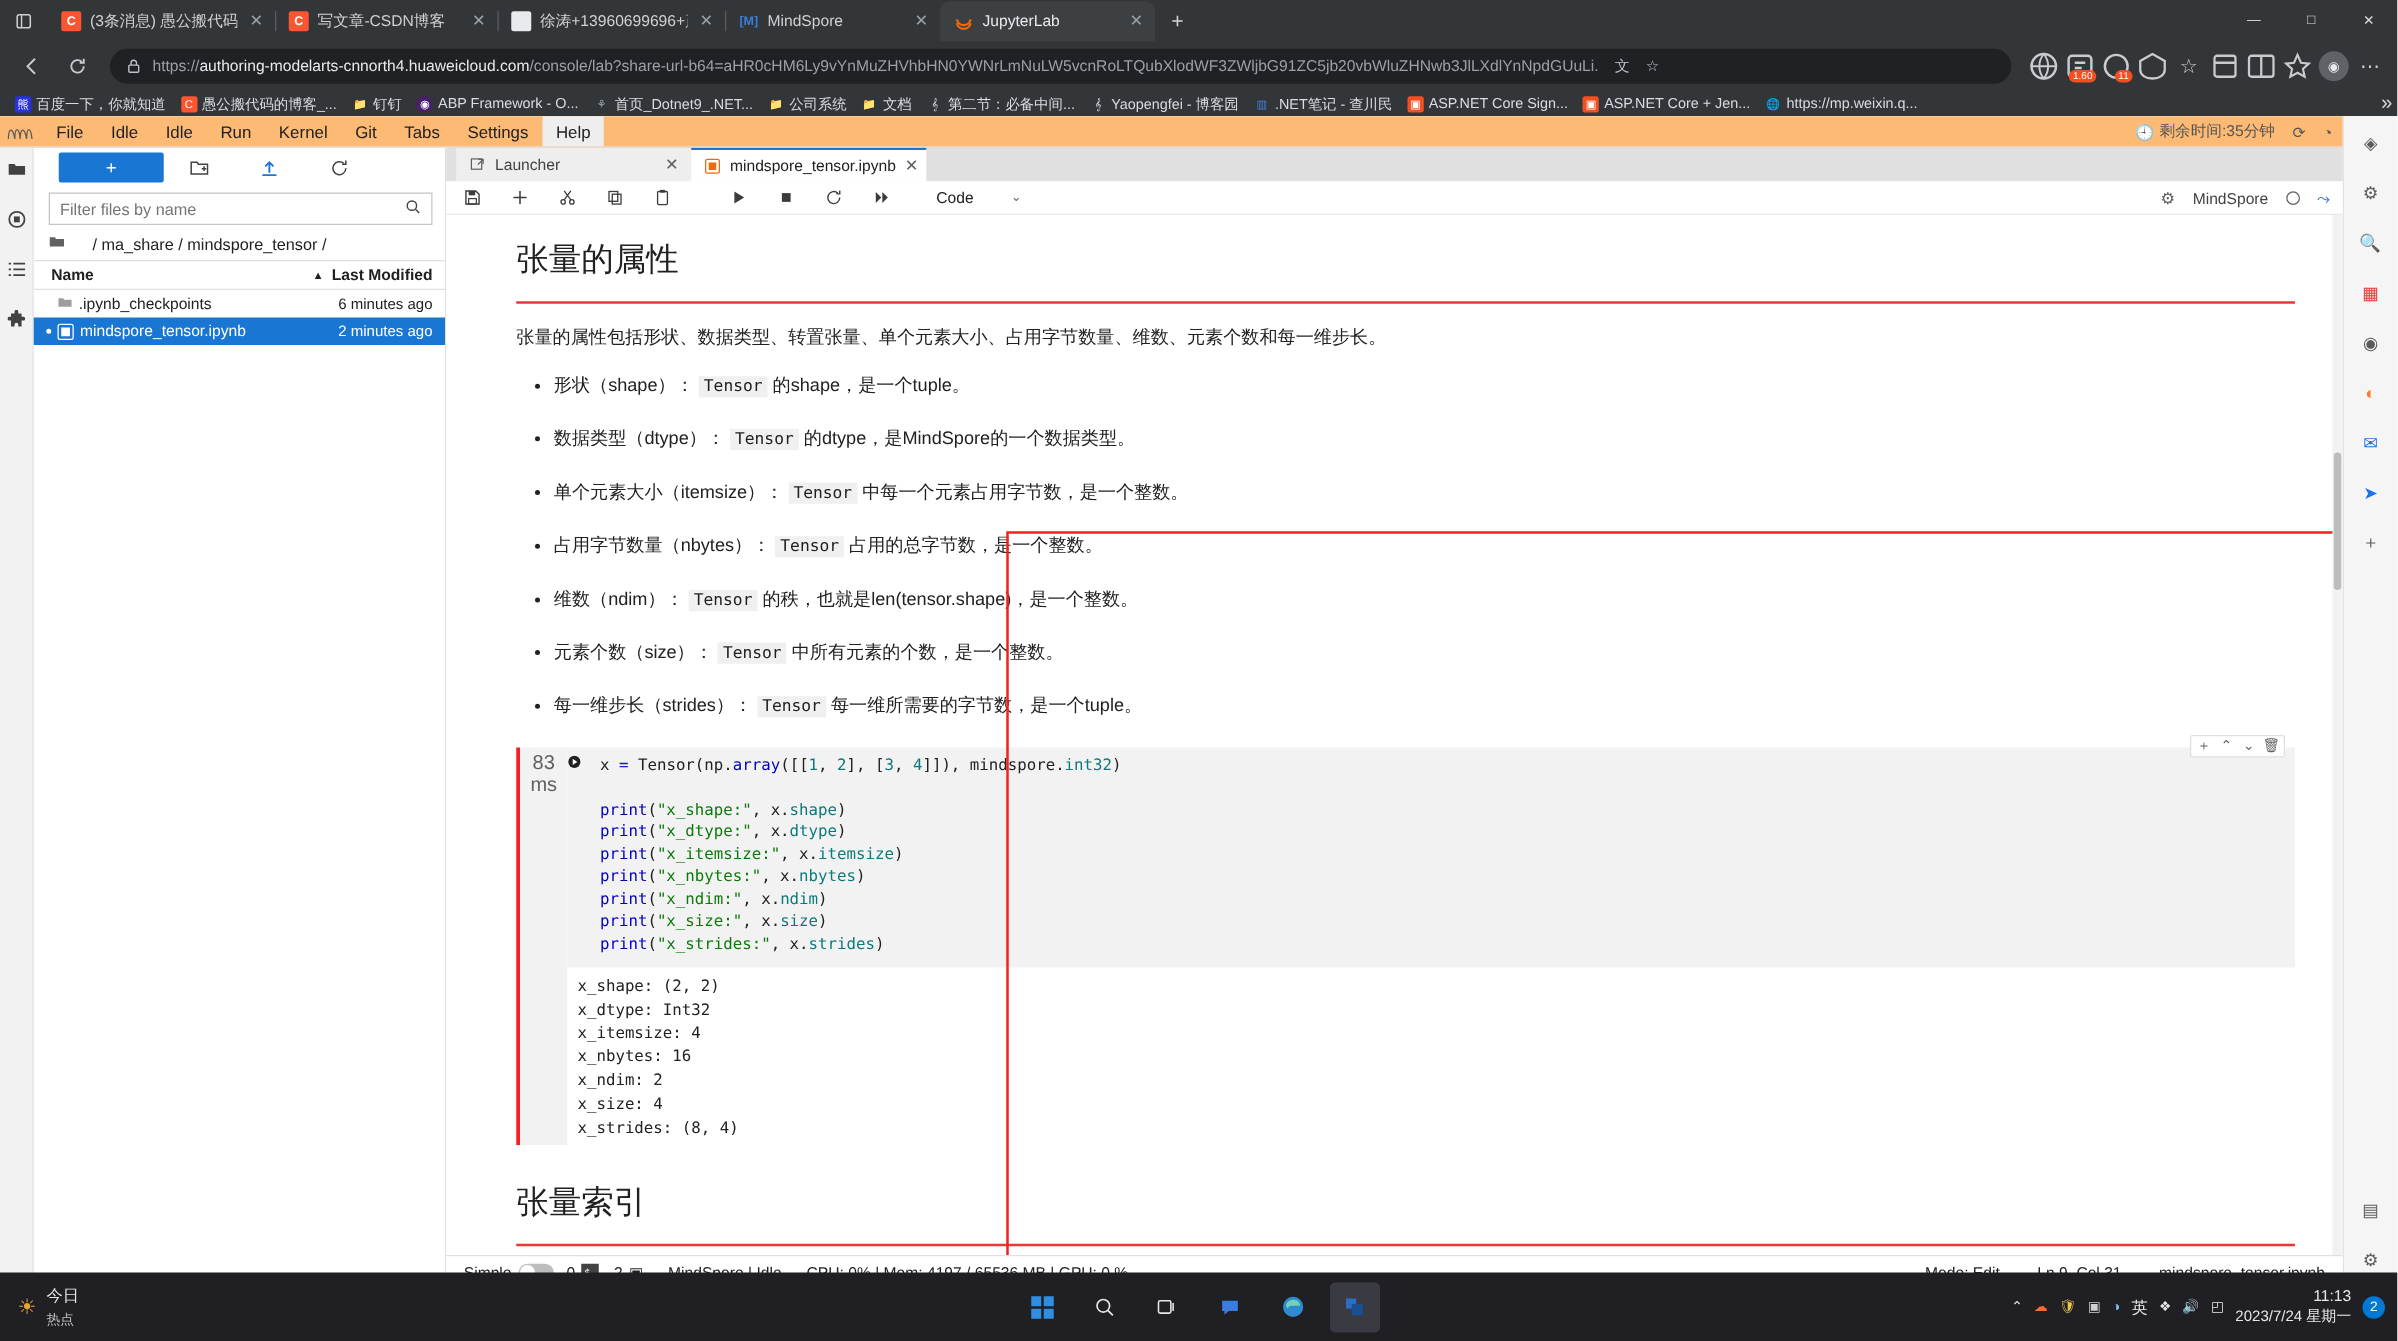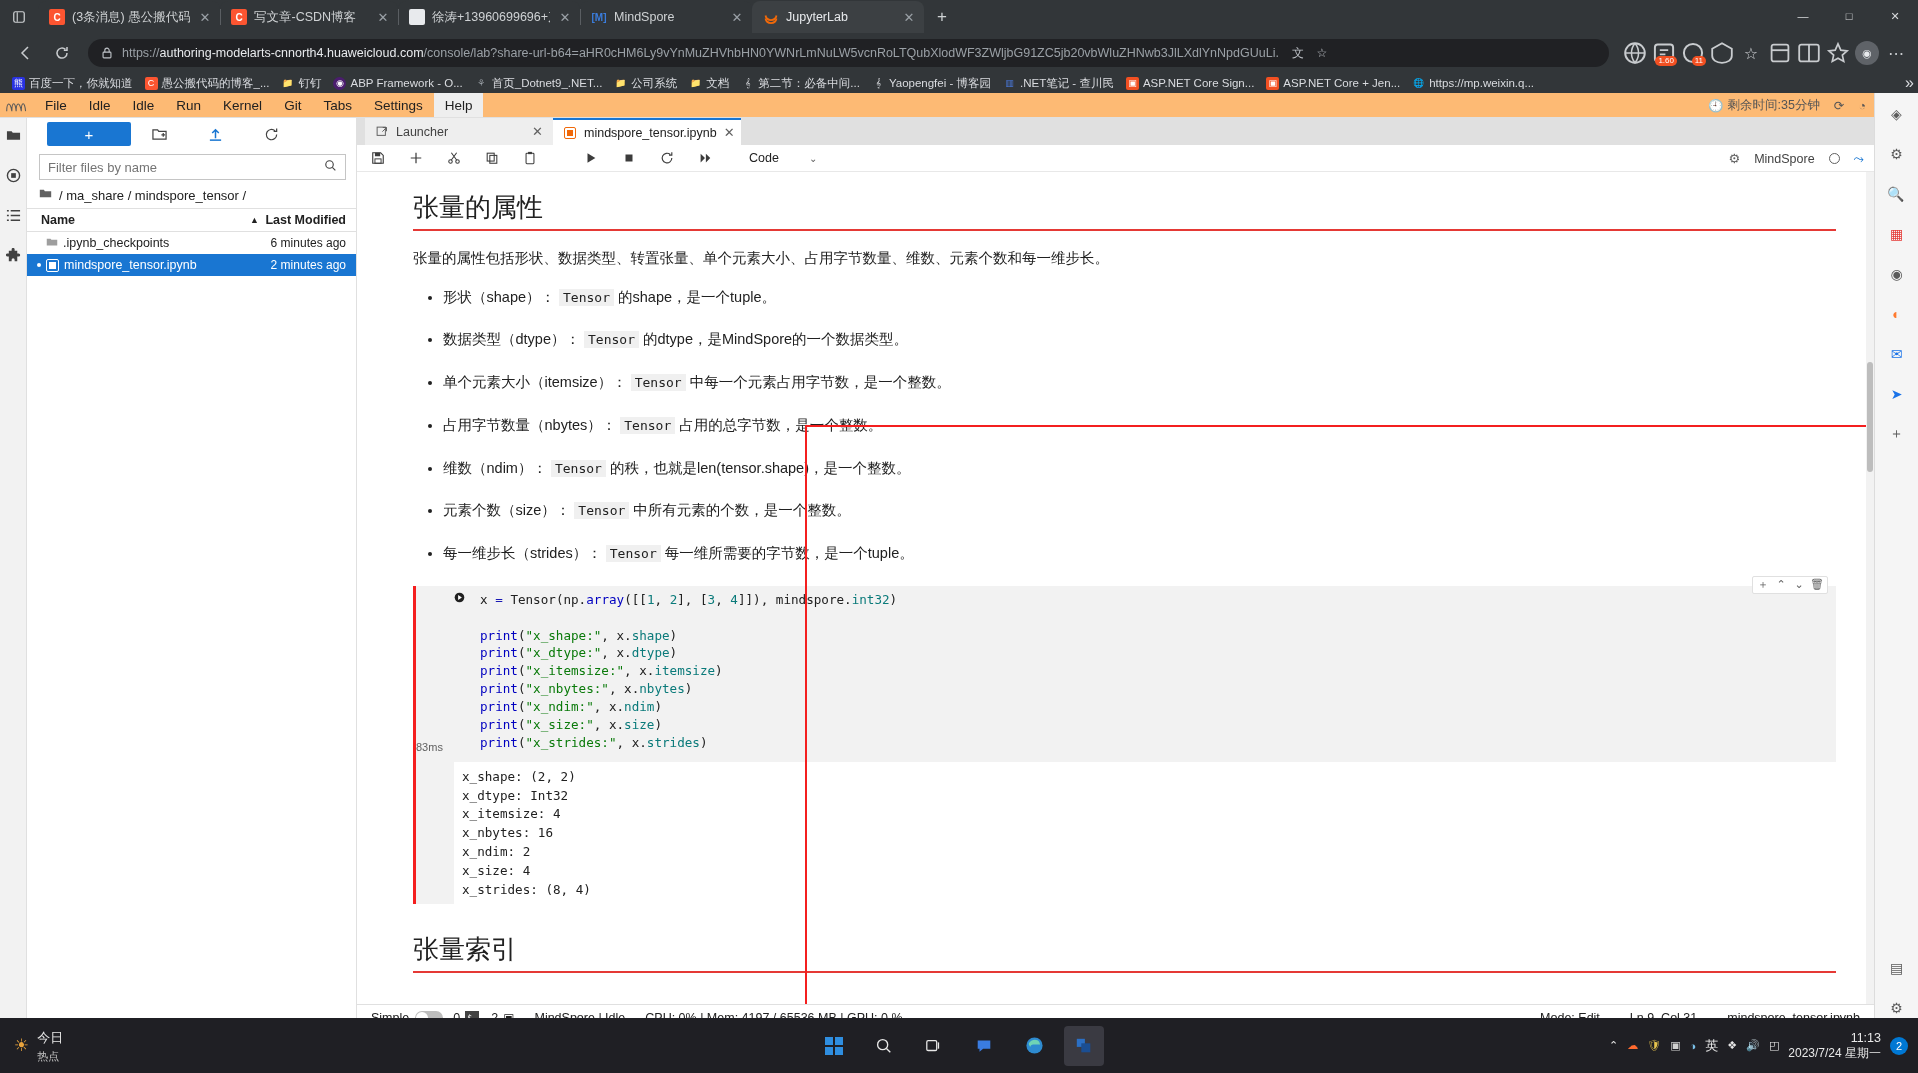--- a/index.html
+++ b/index.html
@@ -94,21 +94,21 @@
   
   .fb { width:330px; background:#fff; border-right:1px solid #e0e0e0; display:flex; flex-direction:column; }
   .fb-toolbar { height:32px; display:flex; align-items:center; padding:0 8px; gap:0; }
   .fb-newbtn { background:#1976d2; color:#fff; width:84px; height:24px; border-radius:2px; display:flex; align-items:center; justify-content:center; font-size:15px; margin-left:12px; }
   .fb-tb-ic { width:56px; height:26px; display:flex; align-items:center; justify-content:center; color:#5f5f5f; }
   .fb-tb-ic svg { width:15px; height:15px; }
   .fb-tb-ic.blue { color:#1976d2; }
   .fb-filter { margin:4px 10px 4px 12px; height:26px; border:1px solid #c5c5c5; display:flex; align-items:center; padding:0 8px; }
   .fb-filter input { border:none; outline:none; flex:1; font-size:13px; color:#9e9e9e; font-family:inherit; background:transparent; }
   .fb-filter .sic { color:#424242; font-size:13px; }
-  .fb-crumbs { display:flex; align-items:center; gap:7px; padding:3px 12px 5px; font-size:13px; color:#212121; }
+  .fb-crumbs { display:flex; align-items:center; gap:22px; padding:3px 12px 5px; font-size:13px; color:#212121; }
   .fb-crumbs .fic { color:#616161; }
   .fb-head { display:flex; border-top:1px solid #e0e0e0; border-bottom:1px solid #e0e0e0; height:24px; align-items:center; font-size:12.5px; font-weight:bold; color:#212121; }
   .fb-head .c1 { flex:1; padding-left:14px; display:flex; align-items:center; gap:6px; }
   .fb-head .c2 { width:112px; padding-right:10px; text-align:right; }
   .fb-row { display:flex; align-items:center; height:22px; font-size:12.5px; color:#212121; }
   .fb-row.sel { background:#1976d2; color:#fff; }
   .fb-row .c1 { flex:1; display:flex; align-items:center; gap:5px; padding-left:10px; min-width:0; }
   .fb-row .c2 { width:112px; padding-right:10px; text-align:right; font-size:12px; }
   .fb-row .dot { width:4px; height:4px; border-radius:50%; background:#fff; flex:none; }
   .fb-row .dotsp { width:4px; flex:none; }
@@ -133,30 +133,30 @@
   .tb-select { margin-left:12px; height:22px; border:1px solid transparent; display:flex; align-items:center; gap:30px; font-size:12.5px; color:#212121; padding:0 6px; }
   .nb-tb-right { position:absolute; right:10px; top:0; height:27px; display:flex; align-items:center; gap:14px; font-size:12.5px; color:#424242; }
   .k-circle { width:11px; height:11px; border-radius:50%; border:1.5px solid #616161; }
 
   .nb-scrollwrap { flex:1; display:flex; min-height:0; background:#f2f2f2; }
   .nb-canvas { flex:1; background:#fff; margin:0 0 0 0; overflow:hidden; position:relative; }
   .nb-inner { padding:18px 30px 0 56px; position:relative; }
 
   .redbox { position:absolute; left:448px; top:253px; width:1349px; height:632px; border:2px solid #f41f1f; pointer-events:none; z-index:5; }
 
-  h2.nb-h { font-size:26px; font-weight:400; color:#212121; padding-bottom:4px; border-bottom:2px solid #e53935; margin-bottom:14px; font-family:"Liberation Sans", sans-serif; }
+  h2.nb-h { font-size:26px; font-weight:400; color:#212121; padding-bottom:16px; border-bottom:2px solid #e53935; margin-bottom:14px; font-family:"Liberation Sans", sans-serif; }
   .md-p { font-size:14.5px; color:#212121; line-height:1.9; }
   ul.md-list { margin:14px 0 6px 0; padding-left:30px; }
   ul.md-list li { font-size:14.5px; color:#212121; line-height:1.5; margin-bottom:21px; }
   code.inline { background:#f0f0f0; font-family:"DejaVu Sans Mono","Liberation Mono",monospace; font-size:13px; padding:1px 4px; }
 
   
   .cell { display:flex; margin-top:16px; position:relative; }
   .cell-bar { width:3px; background:#f41f1f; flex:none; }
-  .cell-prompt { width:38px; flex:none; display:flex; flex-direction:row; align-items:center; padding-top:4px; font-size:11px; color:#616161; font-family:"Liberation Sans",sans-serif; background:#f2f2f2; }
+  .cell-prompt { width:38px; flex:none; display:flex; flex-direction:column; align-items:center; padding-top:4px; font-size:16px; color:#616161; font-family:"Liberation Sans",sans-serif; background:#f2f2f2; }
   .cell-body { flex:1; background:#f2f2f2; padding:5px 8px 10px 8px; min-width:0; }
   .cell-toolbar { position:absolute; right:8px; top:-10px; background:#fff; border:1px solid #e0e0e0; border-radius:2px; height:18px; display:flex; align-items:center; padding:0 2px; gap:2px; z-index:4; }
   .cell-toolbar span { width:16px; height:16px; display:flex; align-items:center; justify-content:center; font-size:11px; color:#616161; }
   pre.code { font-family:"DejaVu Sans Mono","Liberation Mono",monospace; font-size:12.6px; line-height:1.42; color:#212121; white-space:pre; }
   .k-fn { color:#0000c0; } .k-str { color:#0a7a0a; } .k-num { color:#0a7a7a; }
   .k-attr { color:#0a7a7a; } .k-name { color:#212121; }
   .k-blue { color:#1a1ab5; }
   .cell-out { background:#fff; padding:6px 0 4px 0; }
   pre.outp { font-family:"DejaVu Sans Mono","Liberation Mono",monospace; font-size:12.6px; line-height:1.5; color:#212121; white-space:pre; padding-left:8px; }
 

